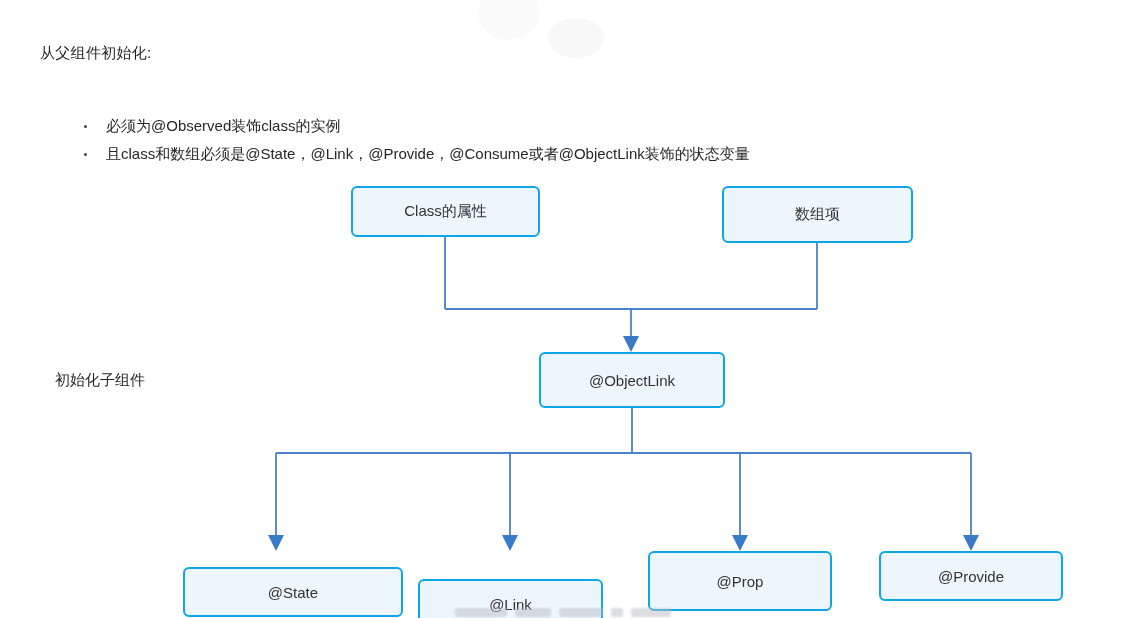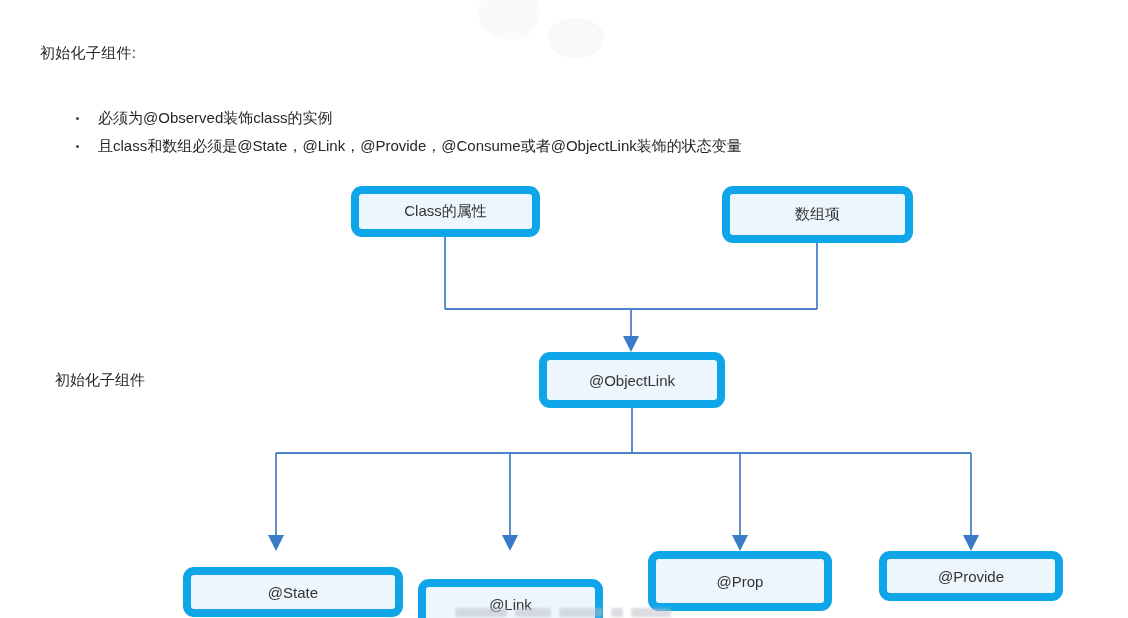--- a/index.html
+++ b/index.html
@@ -14,37 +14,37 @@
   
   .blob{position:absolute;border-radius:50%;background:#fafafa;}
   .blob.b1{left:478px;top:-14px;width:62px;height:54px;}
   .blob.b2{left:548px;top:18px;width:56px;height:40px;background:#f8f8f8;}
 
   .page-title{
     position:absolute;left:40px;top:44px;
     font-size:15px;letter-spacing:.3px;color:#1f1f1f;
   }
   .bullet-list{
-    position:absolute;left:62px;top:96px;margin:8px;padding:0;list-style:none;
+    position:absolute;left:62px;top:96px;margin:16px;padding:0;list-style:none;
     font-size:15px;color:#262626;
   }
   .bullet-list li{
     position:relative;padding-left:28px;line-height:28px;white-space:nowrap;
   }
   .bullet-list li::before{
     content:"";position:absolute;left:6px;top:13px;width:3px;height:3px;
     border-radius:50%;background:#444;
   }
   .side-label{
     position:absolute;left:55px;top:371px;font-size:15px;color:#1f1f1f;
   }
 
   .node{
     position:absolute;box-sizing:border-box;
-    border:8px solid #0ea5e9;background:#eef6fd;border-radius:11px;
+    border:2px solid #0ea5e9;background:#eef6fd;border-radius:6px;
     display:flex;align-items:center;justify-content:center;
     font-size:15px;color:#333333;white-space:nowrap;
   }
   .n-class   {left:351px;top:186px;width:189px;height:51px;}
   .n-array   {left:722px;top:186px;width:191px;height:57px;}
   .n-objlink {left:539px;top:352px;width:186px;height:56px;}
   .n-state   {left:183px;top:551px;width:220px;height:50px;margin-top:16px;}
   .n-link    {left:418px;top:551px;width:185px;height:50px;margin-top:28px;}
   .n-prop    {left:648px;top:551px;width:184px;height:60px;}
   .n-provide {left:879px;top:551px;width:184px;height:50px;}
@@ -58,21 +58,21 @@
   .watermark .w3{width:44px;}.watermark .w4{width:12px;}.watermark .w5{width:40px;}
 </style>
 </head>
 <body>
 
 <div class="canvas">
 
   <div class="blob b1"></div>
   <div class="blob b2"></div>
 
-  <div class="page-title">初始化子组件:</div>
+  <div class="page-title">从父组件初始化:</div>
 
   <ul class="bullet-list">
     <li>必须为@Observed装饰class的实例</li>
     <li>且class和数组必须是@State，@Link，@Provide，@Consume或者@ObjectLink装饰的状态变量</li>
   </ul>
 
   <div class="side-label">初始化子组件</div>
 
   <svg class="wires" width="1128" height="618" viewBox="0 0 1128 618" aria-hidden="true">
 

